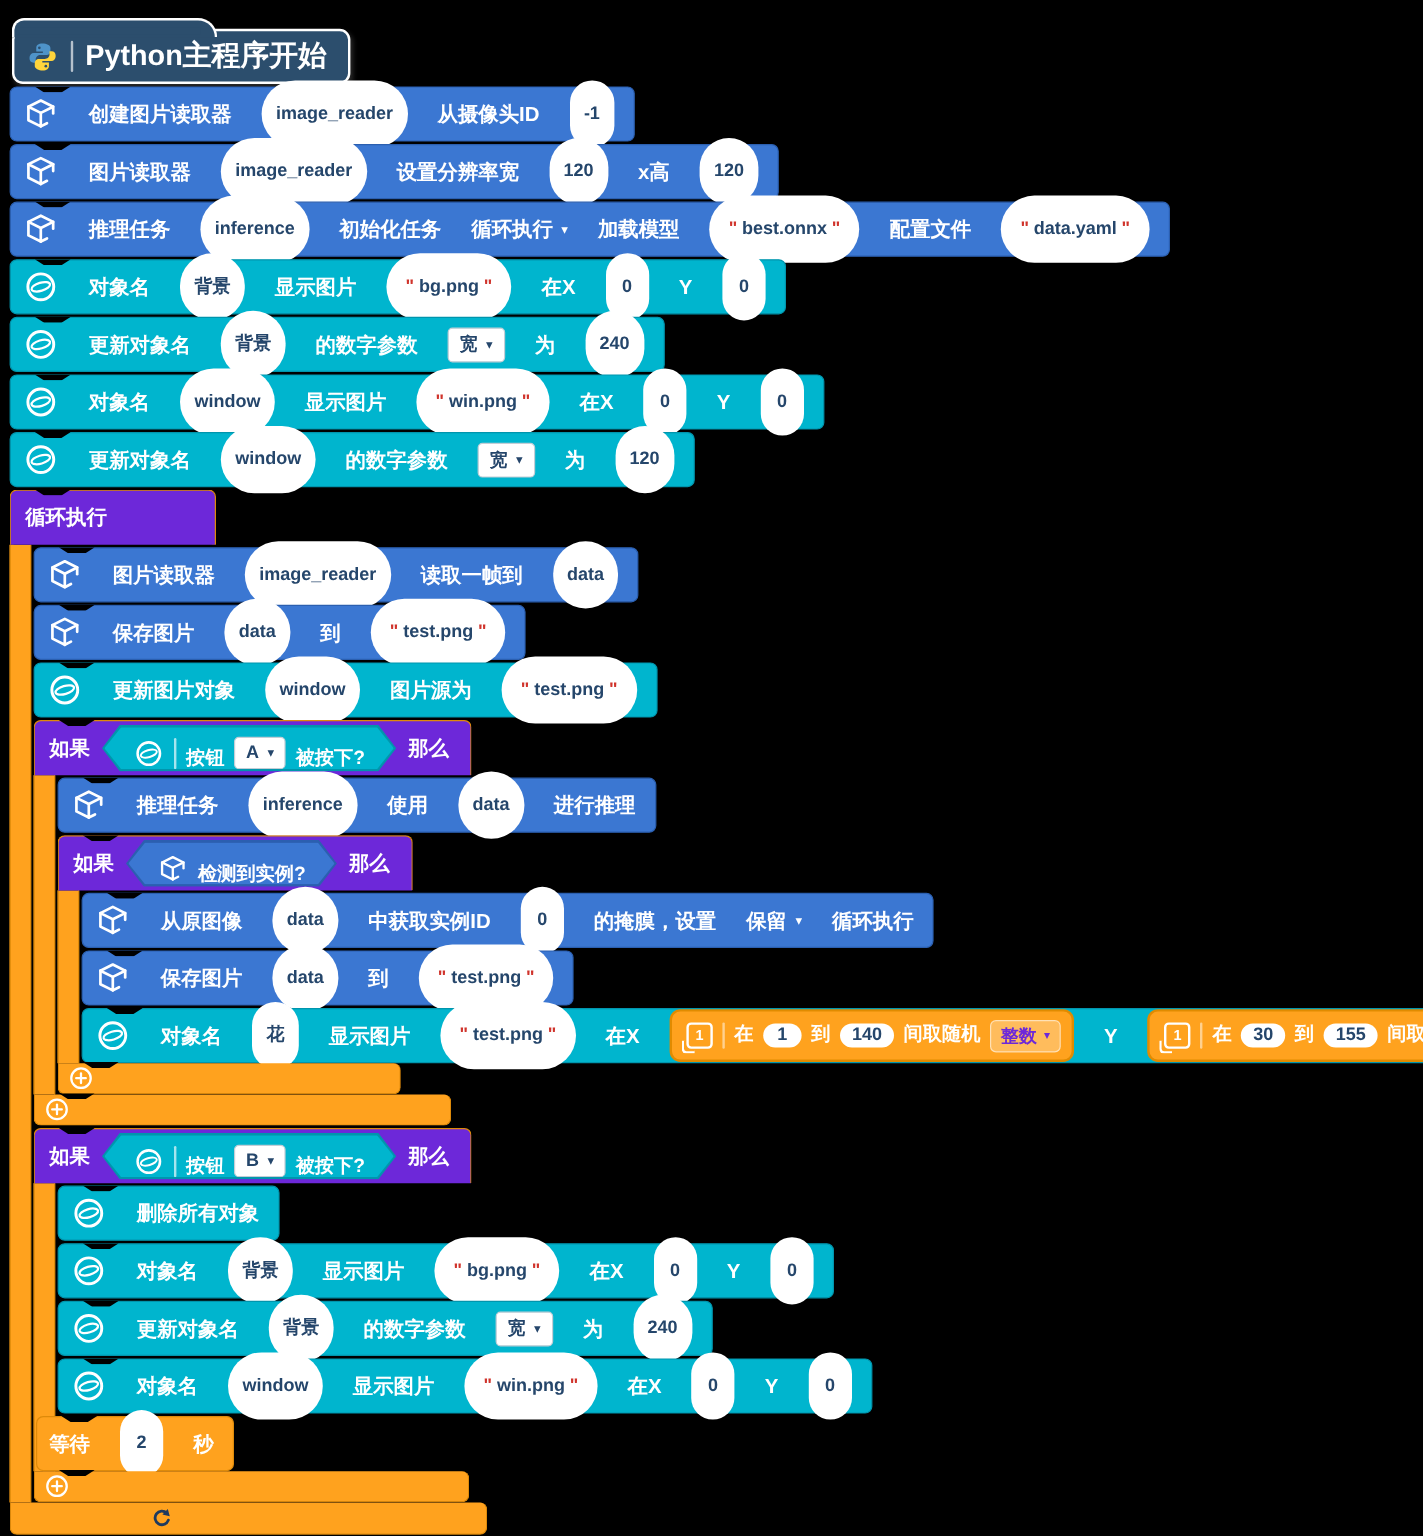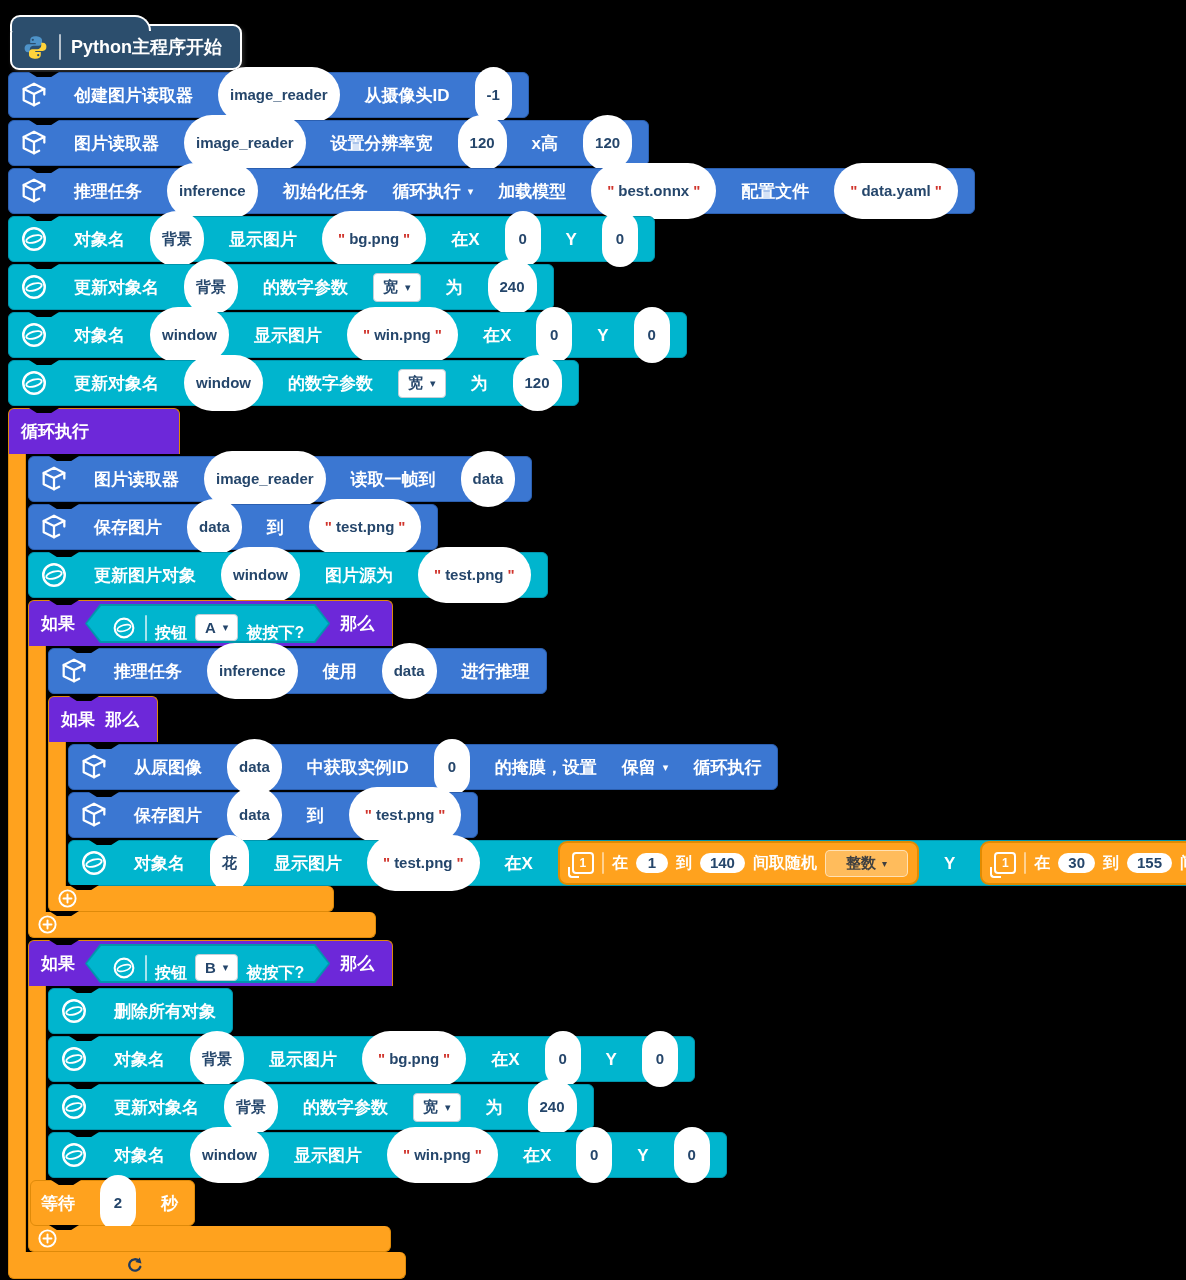--- a/index.html
+++ b/index.html
@@ -43,30 +43,30 @@
   
   .ddw{
     background:#fff;color:#25466B;border:1px solid #c3ced6;border-radius:4px;
     padding:4px 9px;font-size:15px;font-weight:700;display:inline-flex;gap:7px;align-items:center;
   }
   .ddw .caret{color:#25466B;font-size:11px;font-style:normal;}
   .ddt{display:inline-flex;gap:7px;align-items:center;font-size:17px;font-weight:700;color:#fff;}
   .ddt .caret{font-size:11px;font-style:normal;}
   .ddo{
     background:rgba(255,255,255,.28);border:1px solid rgba(255,255,255,.55);border-radius:5px;
-    padding:3px 20px;font-size:15px;font-weight:700;color:#404040;display:inline-flex;gap:6px;align-items:center;
+    padding:3px 8px;font-size:15px;font-weight:700;color:#6d28d9;display:inline-flex;gap:6px;align-items:center;
   }
   .ddo .caret{font-size:10px;font-style:normal;}
 
   
   .hat{
     position:relative;margin-top:12px;margin-left:2px;
     background:#2C4E6D;border:2px solid #fff;border-radius:9px;
     height:42px;display:flex;align-items:center;gap:10px;padding:0 18px 0 10px;
-    width:max-content;color:#fff;font-weight:700;font-size:18px;
+    width:max-content;color:#fff;font-weight:700;font-size:24px;
     box-shadow:2px 3px 4px rgba(120,120,120,.35);
   }
   .hat::before{
     content:"";position:absolute;top:-11px;left:-2px;width:60%;height:14px;
     background:#2C4E6D;border:2px solid #fff;border-bottom:none;border-radius:10px 16px 0 0;
   }
   .hat::after{content:"";position:absolute;top:-3px;left:2px;width:55%;height:6px;background:#2C4E6D;}
   .hat .hz{position:relative;z-index:2;display:flex;align-items:center;gap:10px;}
 
   
@@ -380,20 +380,33 @@
                 <span class="t">推理任务</span>
                 <span class="pill">inference</span>
                 <span class="t">使用</span>
                 <span class="pill">data</span>
                 <span class="t">进行推理</span>
               </div>
 
               <div class="cblk">
                 <div class="chead nb">
                   <span class="t">如果</span>
+                  <span class="hex hexbl">
+                    <span class="hex-in">
+                      <span class="ic">
+                          <svg viewBox="0 0 32 32" width="26" height="26" fill="none" stroke="#fff" stroke-width="2.4" stroke-linejoin="round" stroke-linecap="round">
+                            <path d="M16 4 L27 9.5 L16 15 L5 9.5 Z"></path>
+                            <path d="M5 9.5 V21.5 L16 27 V15"></path>
+                            <path d="M27 9.5 V15.5"></path>
+                            <path d="M16 27 L21.5 24.2"></path>
+                          </svg>
+                        </span>
+                      <span class="t">检测到实例?</span>
+                    </span>
+                  </span>
                   <span class="t">那么</span>
                 </div>
                 <div class="cbody">
                   <div class="cwall"></div>
                   <div class="ccontent">
 
                     <div class="blk blue nb">
                       <span class="ic">
                           <svg viewBox="0 0 32 32" width="30" height="30" fill="none" stroke="#fff" stroke-width="2.4" stroke-linejoin="round" stroke-linecap="round">
                             <path d="M16 4 L27 9.5 L16 15 L5 9.5 Z"></path>

